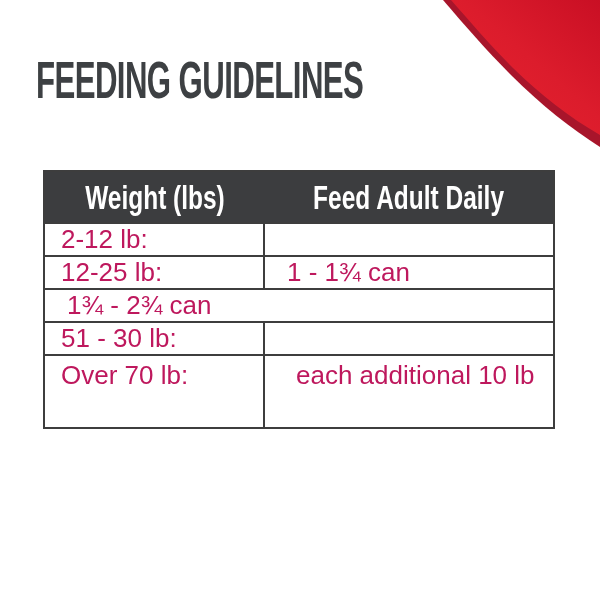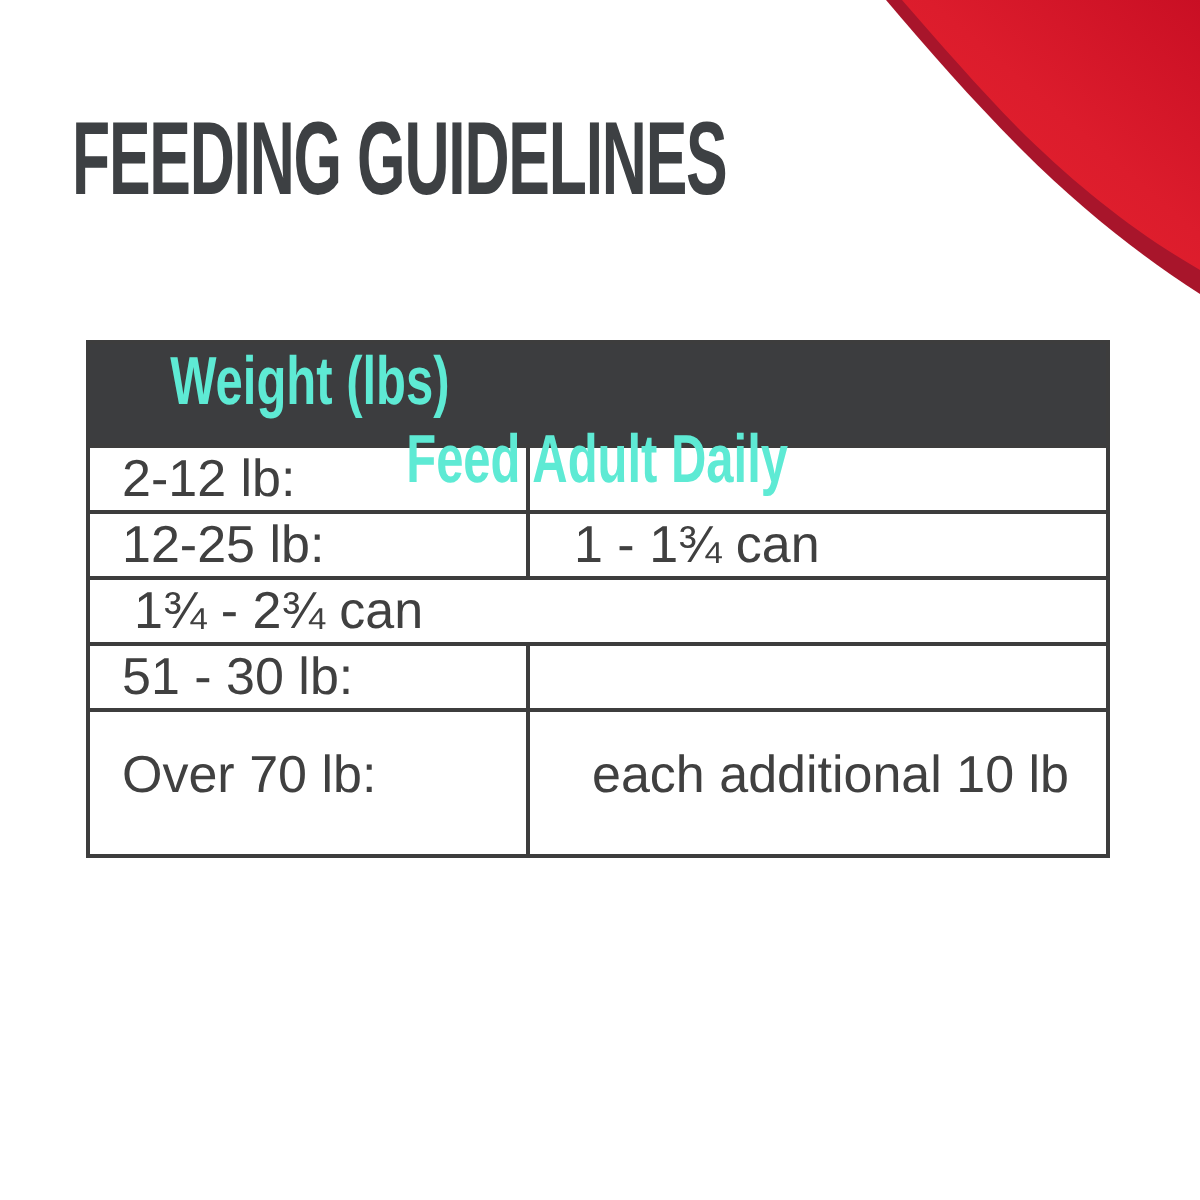--- a/index.html
+++ b/index.html
@@ -38,64 +38,63 @@
     position: absolute;
     left: 43px; top: 170px;
     width: 512px;
     border: 2px solid #3d3d3d;
     background: #ffffff;
   }
   .t-header {
     display: flex;
     height: 50px;
     background: #3c3d3f;
-    color: #5eead4;
-    flex-direction: column;
+    color: #ffffff;
   }
   .t-header .hcell {
     display: flex;
     align-items: center;
     justify-content: center;
     overflow: visible;
   }
   .hcell-weight { width: 220px; }
   .hcell-feed   { flex: 1; text-align: right; }
   .hcell .htext {
     font-size: 34px;
     font-weight: 700;
     white-space: nowrap;
     transform: scaleX(0.72);
     transform-origin: center;
   }
 
   .t-row {
     display: flex;
     border-top: 2px solid #3d3d3d;
-    color: #404040;
+    color: #be185d;
     font-size: 26px;
   }
   .t-row .cell-weight {
     width: 220px;
     border-right: 2px solid #3d3d3d;
     padding-left: 16px;
     display: flex;
     align-items: center;
   }
   .t-row .cell-feed {
     flex: 1;
     padding-left: 22px;
     display: flex;
     align-items: center;
   }
   .row-standard { height: 33px; }
   .row-tall { height: 73px; }
   .row-tall .cell-weight,
   .row-tall .cell-feed {
     align-items: flex-start;
-    padding-top: 16px;
+    padding-top: 4px;
     flex-direction: column;
   }
   .row-tall .cell-feed .feed-line2 { padding-left: 9px; }
 </style>
 </head>
 <body>
 
 <div class="swoosh-wrap">
   <svg width="600" height="170" viewBox="0 0 600 170" xmlns="http://www.w3.org/2000/svg">
     <defs>

